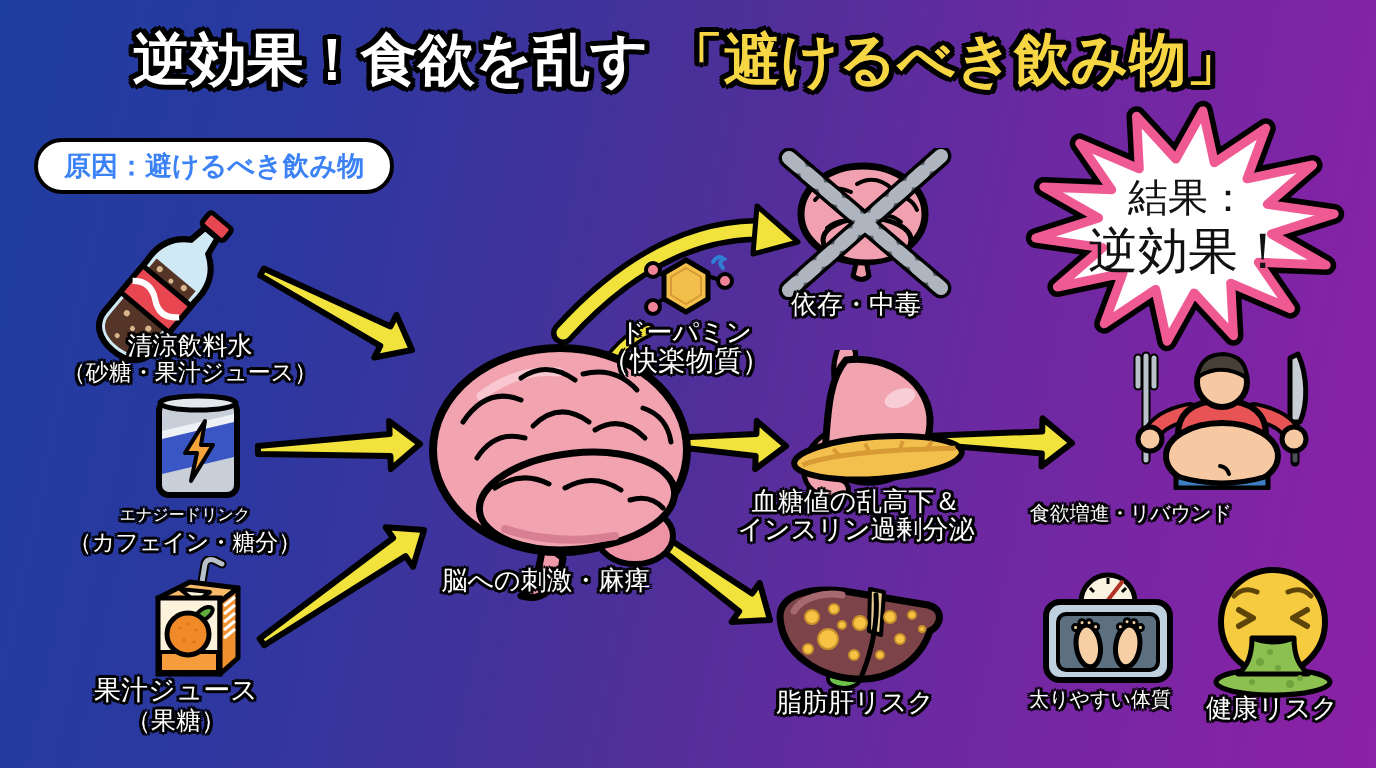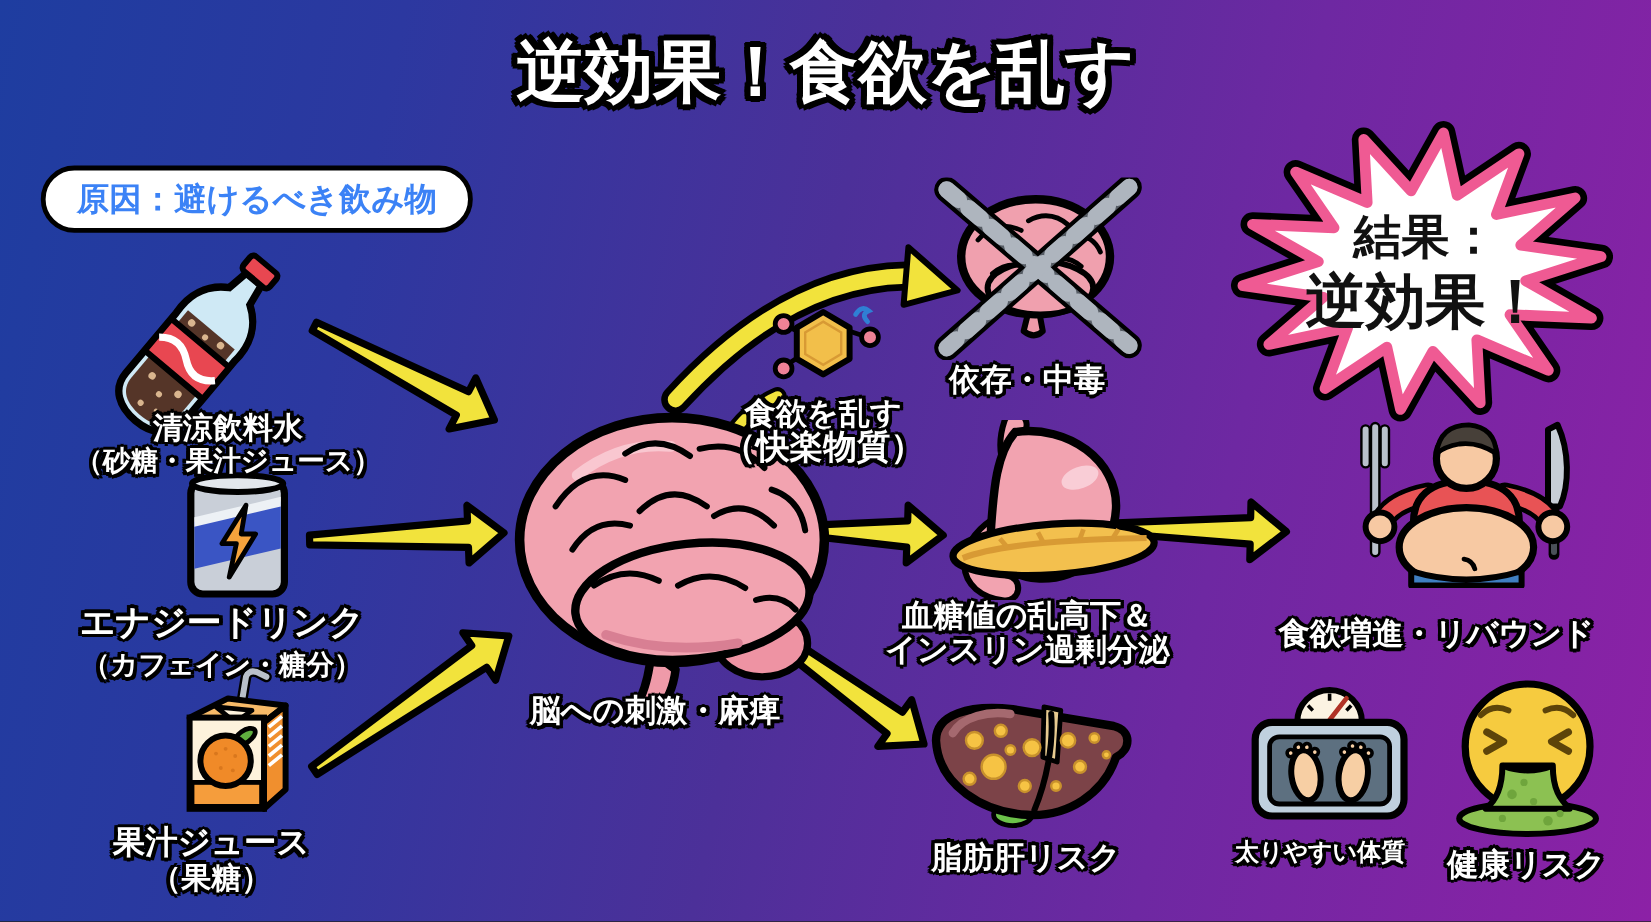--- a/index.html
+++ b/index.html
@@ -5,50 +5,50 @@
   html,body{margin:0;padding:0;background:#222;}
   #stage{
     position:relative;width:1376px;height:768px;overflow:hidden;
     background:linear-gradient(102deg,#1e3da0 0%,#2c38a0 22%,#4c3099 48%,#6e28a2 72%,#8c21a6 100%);
     font-family:"Liberation Sans","DejaVu Sans",sans-serif;
   }
   .abs{position:absolute;}
   svg{display:block;}
   
   .ol{
-    position:absolute;color:#fff;font-weight:700;white-space:nowrap;line-height:1.1;
+    position:absolute;color:#fff;font-weight:400;white-space:nowrap;line-height:1.1;
     transform:translateX(-50%);z-index:5;
     text-shadow:3px 0 #000,-3px 0 #000,0 3px #000,0 -3px #000,
                 2px 2px #000,-2px 2px #000,2px -2px #000,-2px -2px #000,
                 3px 2px #000,-3px 2px #000,3px -2px #000,-3px -2px #000;
-    margin-top:12px;
   }
   .title{
     position:absolute;top:22px;left:0;width:100%;display:flex;justify-content:center;gap:18px;
     font-size:57px;font-weight:900;z-index:6;white-space:nowrap;
   }
   .title span{
     text-shadow:5px 0 #000,-5px 0 #000,0 5px #000,0 -5px #000,
                 4px 4px #000,-4px 4px #000,4px -4px #000,-4px -4px #000,
                 5px 3px #000,-5px 3px #000,5px -3px #000,-5px -3px #000;
   }
   .pill{
     position:absolute;left:34px;top:138px;height:48px;line-height:48px;padding:0 26px;
     background:#fff;border:4px solid #000;border-radius:28px;
     font-size:27px;font-weight:900;color:#3b82f6;z-index:6;white-space:nowrap;
   }
-  .burst-text{position:absolute;color:#111;font-weight:700;white-space:nowrap;transform:translateX(-50%);z-index:6;}
+  .burst-text{position:absolute;color:#111;font-weight:400;white-space:nowrap;transform:translateX(-50%);z-index:6;}
 </style>
 </head>
 <body>
 
 <div id="stage">
 
   <div class="title">
     <span style="color:#fff">逆効果！食欲を乱す</span>
+    <span style="color:#f7d644">「避けるべき飲み物」</span>
   </div>
 
   <div class="pill">原因：避けるべき飲み物</div>
 
   <svg class="abs" style="left:0;top:0;z-index:1" width="1376" height="768" viewBox="0 0 1376 768">
     <g fill="#f2e33c" stroke="#000" stroke-width="6" stroke-linejoin="round">
       <polygon points="260.2,275.5 380.3,345.9 374.3,357.5 412.0,350.0 396.5,314.9 390.5,326.4 263.8,268.5"></polygon>
       <polygon points="258.1,454.0 390.4,456.1 390.9,469.1 420.0,444.0 389.1,421.1 389.6,434.1 257.9,446.0"></polygon>
       <polygon points="264.3,645.3 405.6,556.1 413.0,566.8 424.0,530.0 385.7,527.3 393.1,538.0 259.7,638.7"></polygon>
       <polygon points="667.9,446.0 755.6,456.0 755.2,469.0 786.0,446.0 756.8,421.0 756.4,434.0 668.1,438.0"></polygon>
@@ -317,33 +317,33 @@
           <circle cx="58" cy="86" r="3"></circle>
         <circle cx="78" cy="118" r="4"></circle>
           <circle cx="40" cy="116" r="3"></circle>
           <circle cx="88" cy="112" r="3"></circle>
       </g>
     </svg>
   </div>
 
   <div class="ol" style="left:190px;top:332px;font-size:25px">清涼飲料水</div>
   <div class="ol" style="left:190px;top:360px;font-size:23px">（砂糖・果汁ジュース）</div>
-  <div class="ol" style="left:185px;top:492px;font-size:29px">エナジードリンク</div>
+  <div class="ol" style="left:185px;top:506px;font-size:16px">エナジードリンク</div>
   <div class="ol" style="left:185px;top:530px;font-size:23px">（カフェイン・糖分）</div>
   <div class="ol" style="left:176px;top:676px;font-size:27px">果汁ジュース</div>
   <div class="ol" style="left:176px;top:707px;font-size:25px">（果糖）</div>
 
   <div class="ol" style="left:546px;top:566px;font-size:26px">脳への刺激・麻痺</div>
-  <div class="ol" style="left:686px;top:318px;font-size:26px">食欲を乱す</div>
+  <div class="ol" style="left:686px;top:318px;font-size:26px">ドーパミン</div>
   <div class="ol" style="left:686px;top:346px;font-size:28px">（快楽物質）</div>
 
   <div class="ol" style="left:856px;top:290px;font-size:26px">依存・中毒</div>
   <div class="ol" style="left:856px;top:487px;font-size:26px">血糖値の乱高下＆</div>
   <div class="ol" style="left:856px;top:515px;font-size:26px">インスリン過剰分泌</div>
-  <div class="ol" style="left:1197px;top:502px;font-size:26px">食欲増進・リバウンド</div>
+  <div class="ol" style="left:1131px;top:502px;font-size:20px">食欲増進・リバウンド</div>
   <div class="ol" style="left:855px;top:688px;font-size:26px">脂肪肝リスク</div>
   <div class="ol" style="left:1100px;top:688px;font-size:20px">太りやすい体質</div>
   <div class="ol" style="left:1272px;top:694px;font-size:26px">健康リスク</div>
 
   <div class="burst-text" style="left:1188px;top:170px;font-size:40px">結果：</div>
   <div class="burst-text" style="left:1188px;top:218px;font-size:50px">逆効果！</div>
 
 </div>
 
 </body></html>

